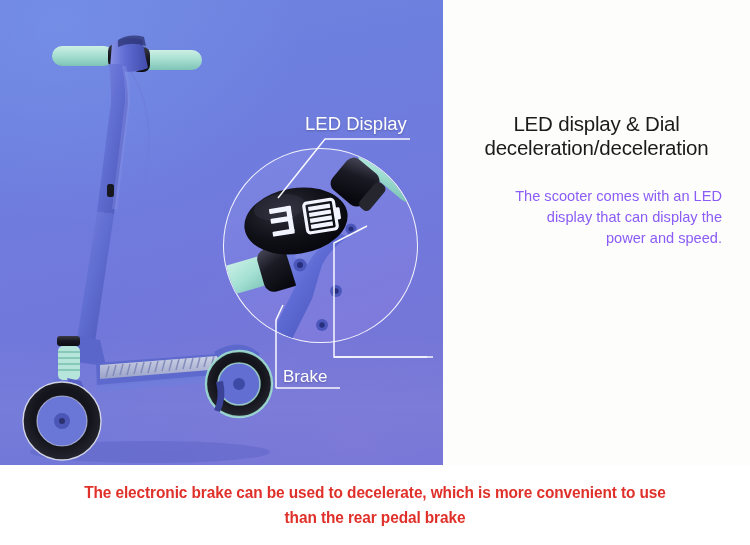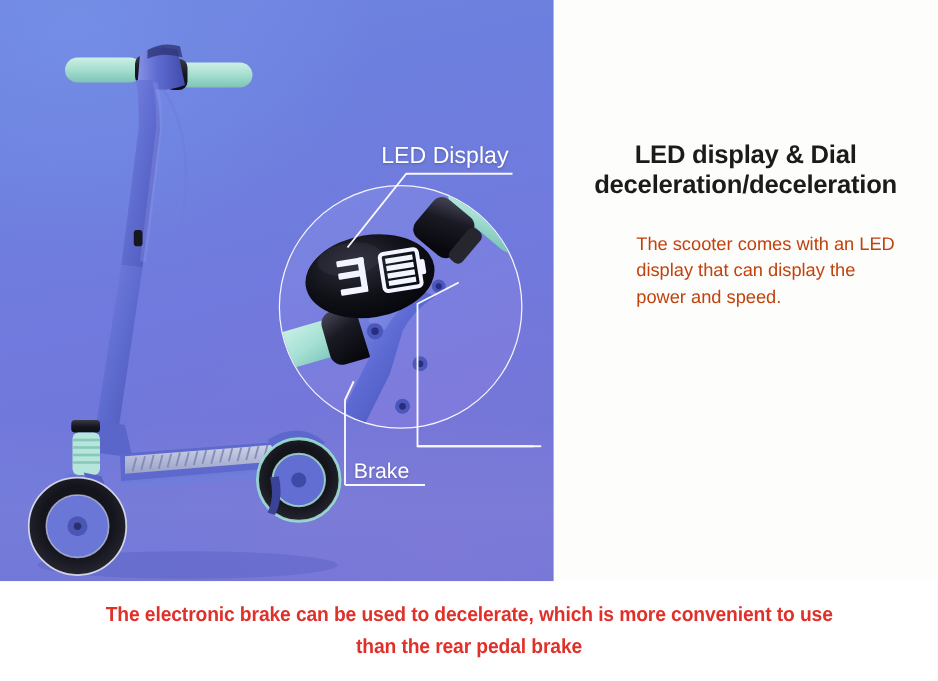--- a/index.html
+++ b/index.html
@@ -86,48 +86,47 @@
     padding: 0 14px;
   }
   #feature-title {
     position: absolute;
     left: 14px;
     right: 14px;
     top: 112px;
     text-align: center;
     color: #1b1b1b;
     font-size: 20.5px;
-    font-weight: bold;
+    font-weight: normal;
     line-height: 1.18;
     letter-spacing: -0.2px;
   }
   .feature-para {
     position: absolute;
     left: 14px;
     right: 14px;
-    text-align: left;
-    color: #c2410c;
+    text-align: right;
+    color: #8b5cf6;
     font-size: 14.6px;
     line-height: 1.44;
     margin-left: 38px;
   }
   #feature-para-1 { top: 186px; padding: 0 14px; }
   #feature-para-2 { top: 266px; padding: 0 1px; }
 
   
   #bottom-banner {
     position: absolute;
     left: 0;
     top: 465px;
     width: 750px;
     height: 80px;
     background: #ffffff;
     display: flex;
     flex-direction: column;
-    align-items: center;
     justify-content: flex-start;
     padding-top: 15px;
   }
   .banner-line {
     color: #e0302a;
     font-weight: bold;
     font-size: 16.4px;
     line-height: 1.55;
     text-align: center;
     transform: scaleX(0.94);

